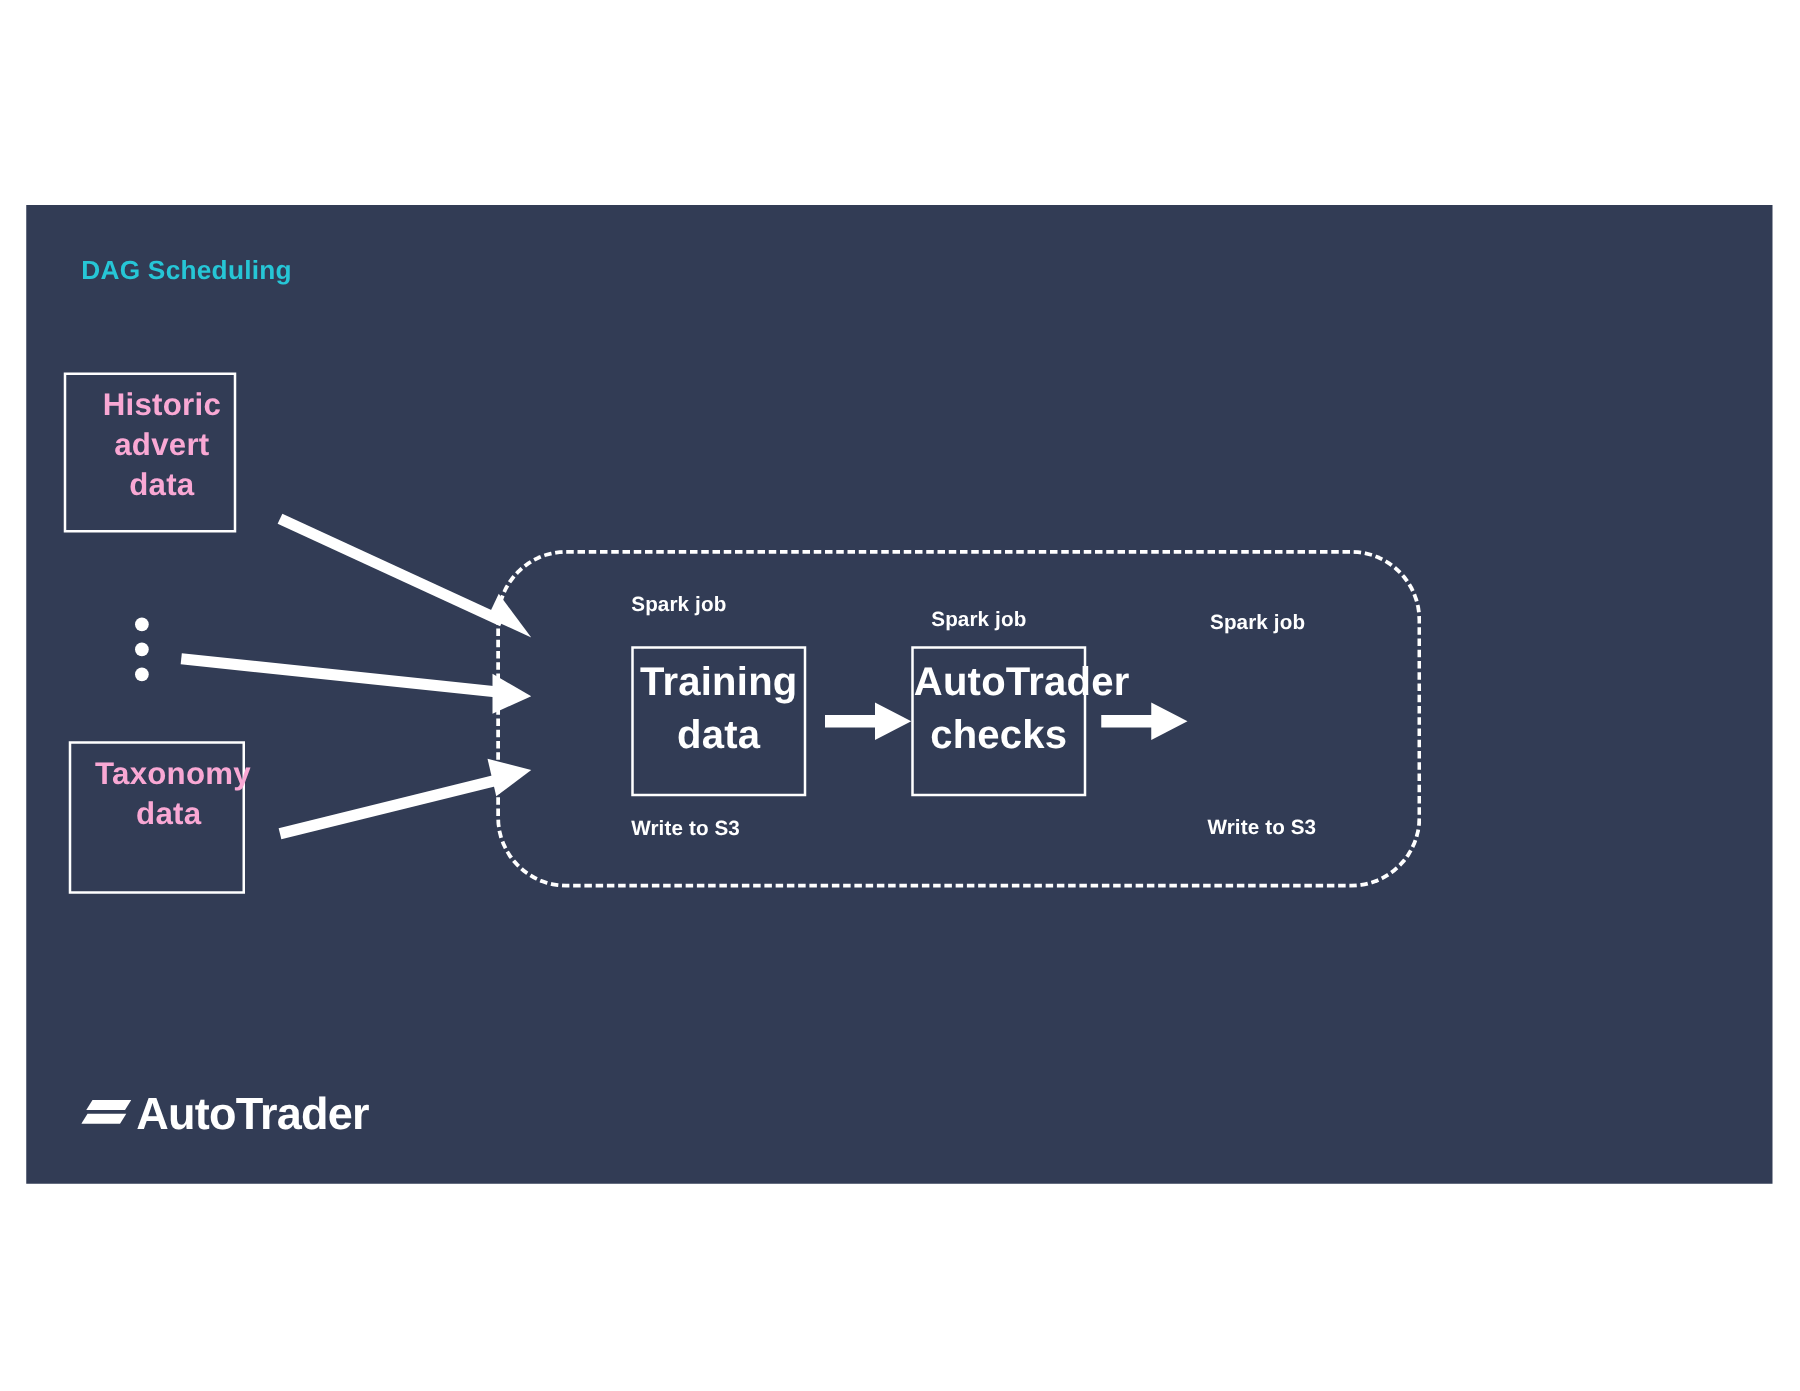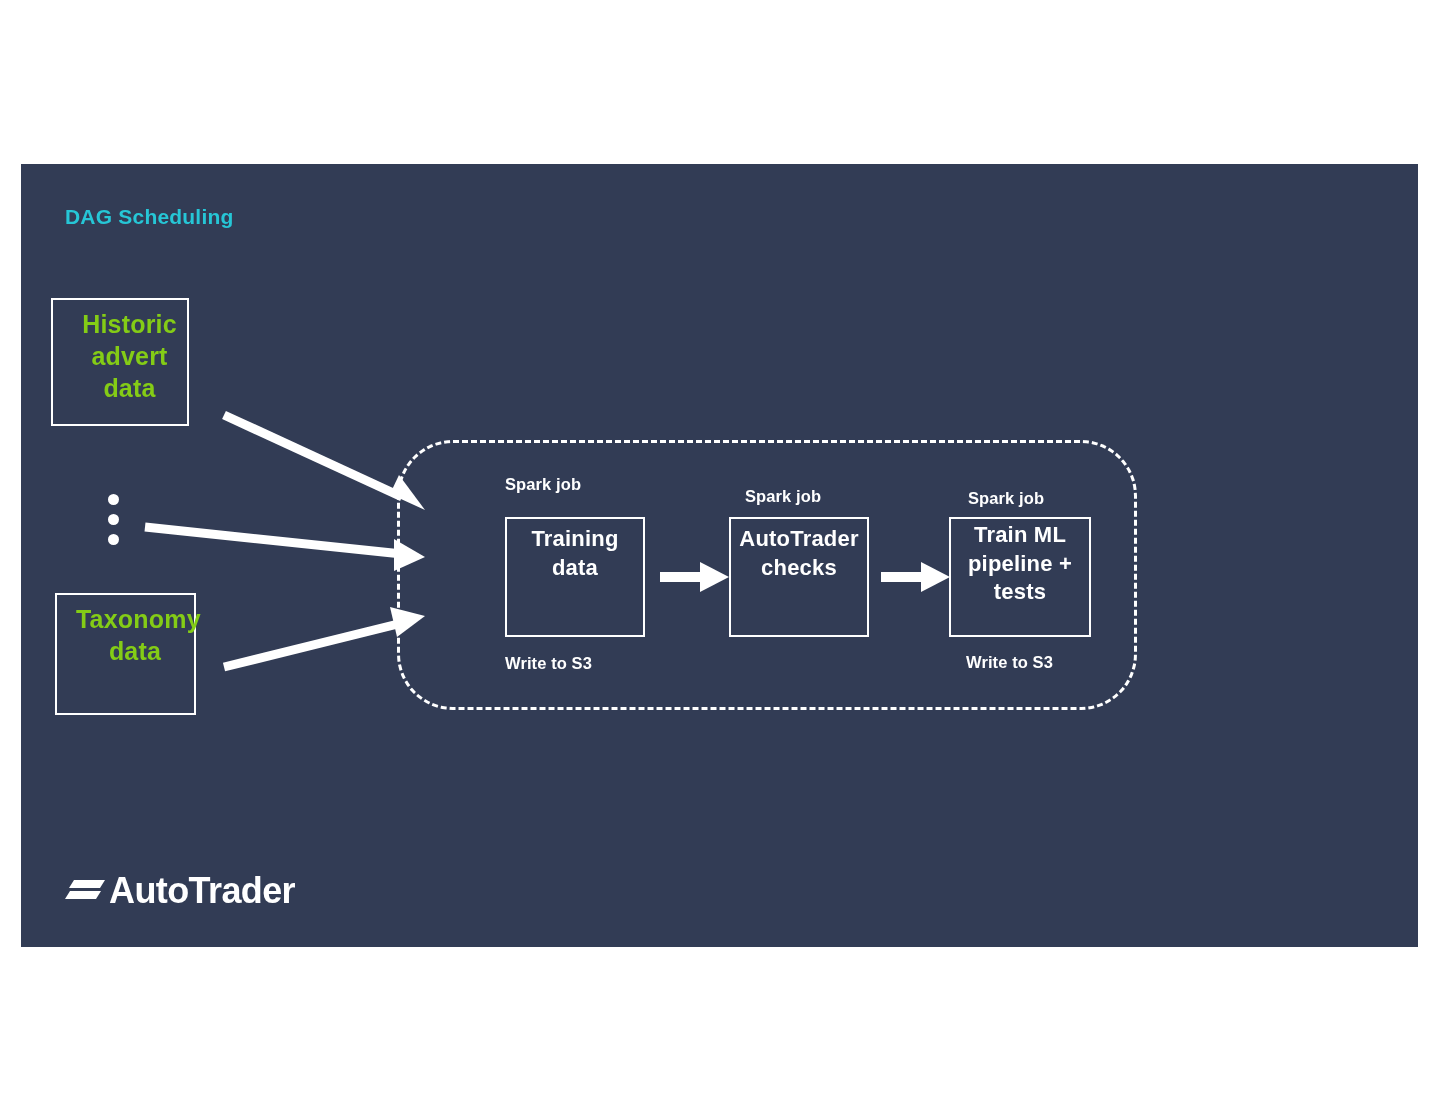--- a/index.html
+++ b/index.html
@@ -41,21 +41,21 @@
     letter-spacing: 0.2px;
     color: #26c6d6;
     white-space: nowrap;
   }
 
   
   .src-box {
     position: absolute;
     box-sizing: border-box;
     border: 2px solid #ffffff;
-    color: #84cc16;
+    color: #f9a8d4;
     font-size: 25px;
     font-weight: 700;
     line-height: 1.28;
     text-align: center;
     padding-top: 8px;
     letter-spacing: 0.2px;
     padding-left: 19px;
   }
 
   #src-historic {
@@ -108,21 +108,21 @@
     font-weight: 700;
     white-space: nowrap;
     letter-spacing: 0.1px;
   }
 
   .stage-box {
     position: absolute;
     box-sizing: border-box;
     border: 2px solid #ffffff;
     color: #ffffff;
-    font-size: 22px;
+    font-size: 32px;
     font-weight: 700;
     line-height: 1.3;
     text-align: center;
     padding-top: 6px;
     letter-spacing: 0.2px;
   }
 
   
   #cap-top-1    { left: 484px;  top: 311px; }
   #box-1        { left: 484px;  top: 353px; width: 140px; height: 120px; }
@@ -187,21 +187,20 @@
     <div id="dag-container"></div>
 
     <div class="stage-caption" id="cap-top-1">Spark job</div>
     <div class="stage-box" id="box-1">Training data</div>
     <div class="stage-caption" id="cap-bottom-1">Write to S3</div>
 
     <div class="stage-caption" id="cap-top-2">Spark job</div>
     <div class="stage-box" id="box-2">AutoTrader checks</div>
 
     <div class="stage-caption" id="cap-top-3">Spark job</div>
-    <div class="stage-box" id="box-3">Train ML pipeline + tests</div>
     <div class="stage-caption" id="cap-bottom-3">Write to S3</div>
 
     <svg id="vec" viewBox="0 0 1397 783">
 
       <g>
         <path d="M203,251 L381,333" stroke="#ffffff" stroke-width="9" fill="none"></path>
         <path d="M404,346 L369,330 L378,311 Z" fill="#ffffff"></path>
       </g>
 
       <g>

